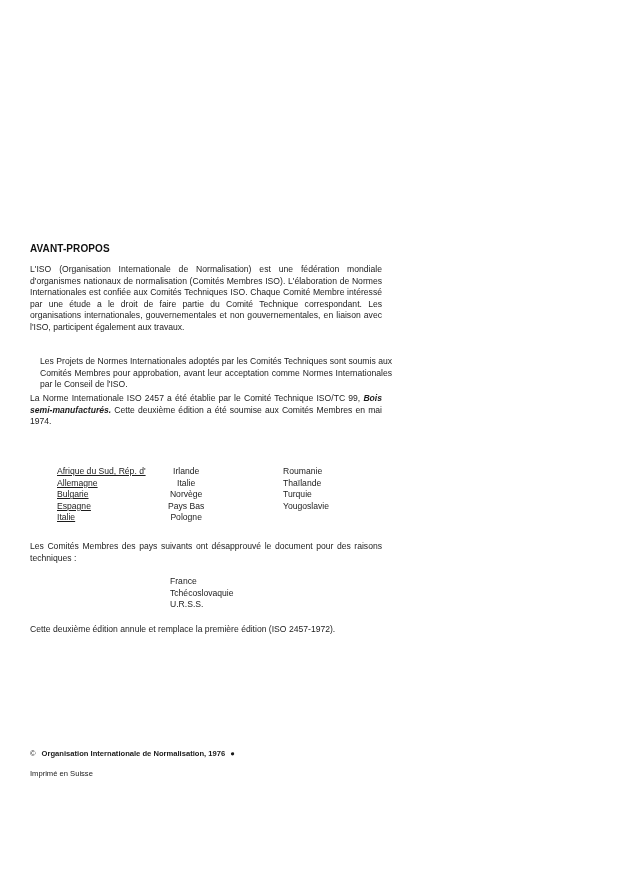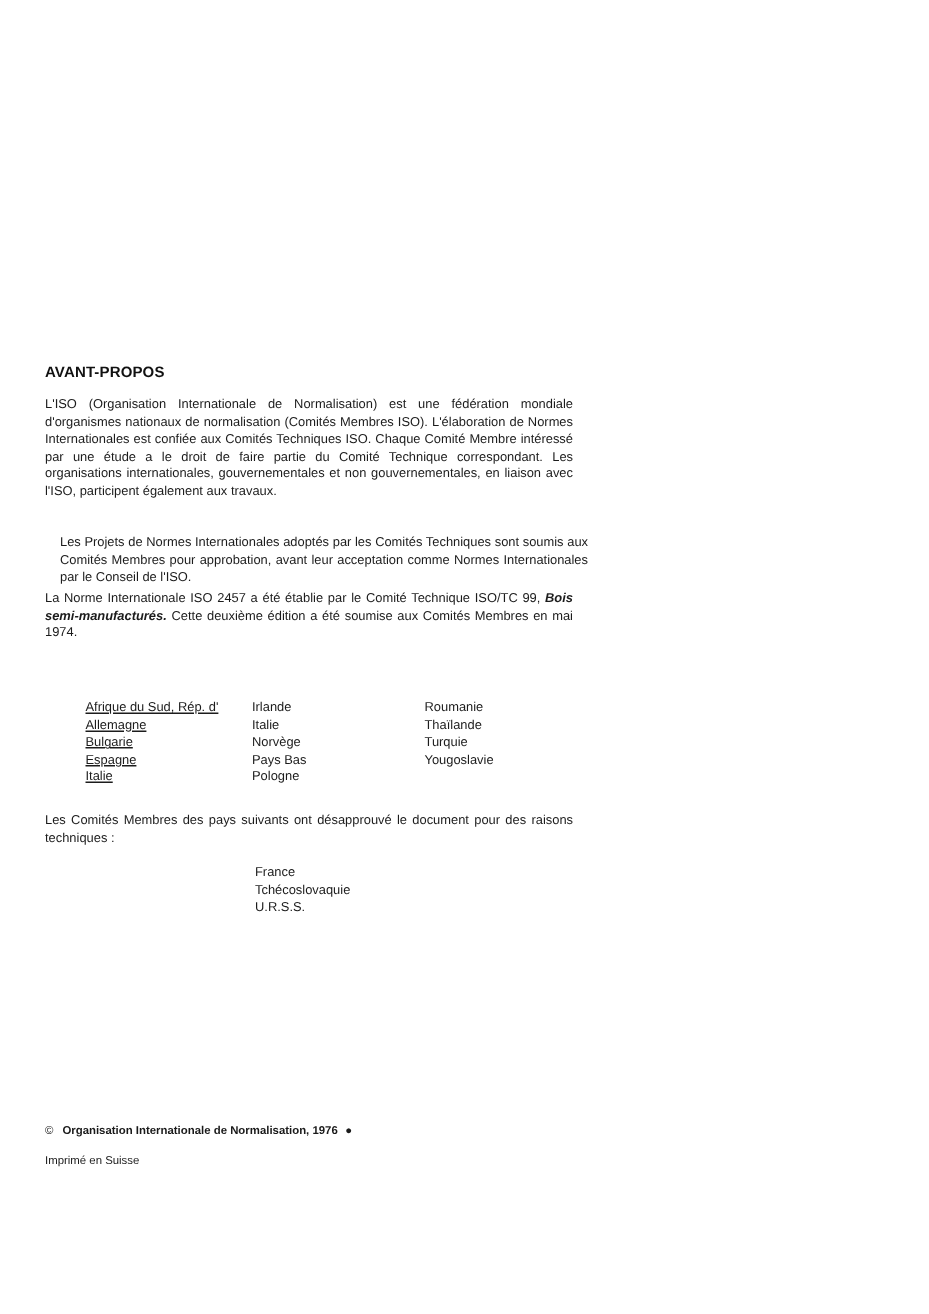--- a/index.html
+++ b/index.html
@@ -47,21 +47,21 @@
     .p6, .p4 { text-align: left; }
     .italic-bold { font-style: italic; font-weight: bold; }
     .countries {
       position: absolute;
       top: 466px;
       font-size: 8.6px;
       line-height: 11.6px;
       color: #1c1c1c;
     }
     .col1 { left: 57px; text-decoration: underline; }
-    .col2 { left: 168px; }
+    .col2 { left: 168px; text-align: center; }
     .col3 { left: 283px; }
     .col-dis { left: 170px; top: 576px; }
     .countries div { white-space: nowrap; }
     .copyright {
       position: absolute;
       left: 30px;
       top: 749px;
       font-size: 7.6px;
       font-weight: bold;
       color: #1a1a1a;
@@ -115,20 +115,21 @@
   </div>
 
   <p class="para p5" style="margin:0">Les Comités Membres des pays suivants ont désapprouvé le document pour des raisons techniques :</p>
 
   <div class="countries col-dis">
     <div>France</div>
     <div>Tchécoslovaquie</div>
     <div>U.R.S.S.</div>
   </div>
 
+  <p class="para p6" style="margin:0">Cette deuxième édition annule et remplace la première édition (ISO 2457-1972).</p>
 
   <div class="copyright">
     <span class="sym">©</span><span>Organisation Internationale de Normalisation, 1976</span><span class="dot">●</span>
   </div>
 
   <div class="printed">Imprimé en Suisse</div>
 
 </div>
 
 </body></html>

